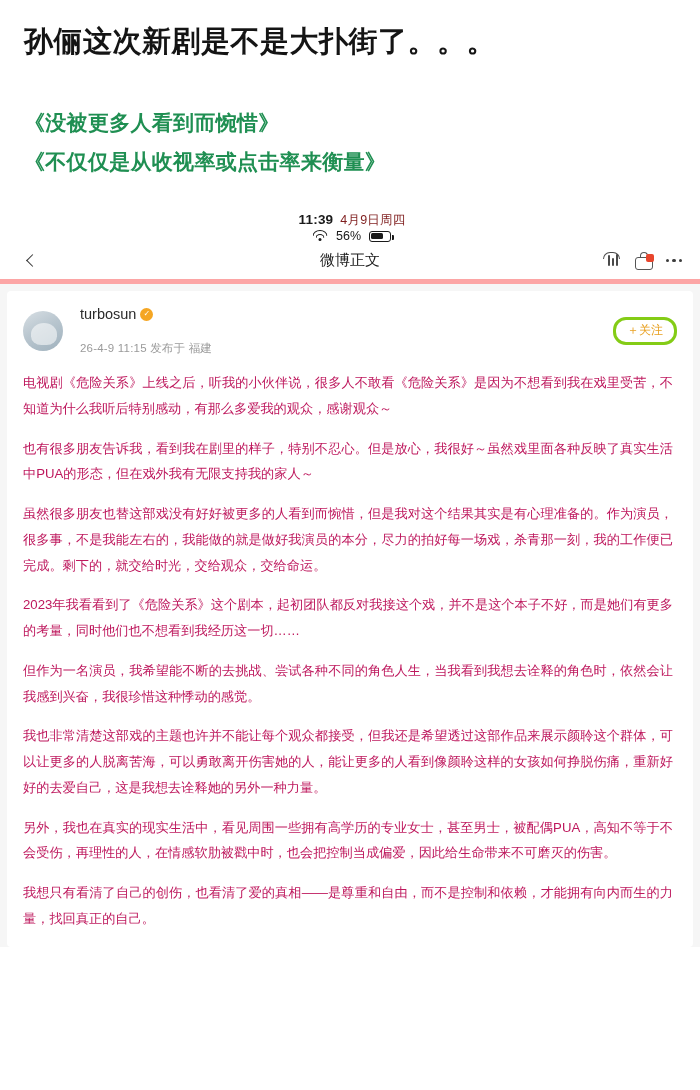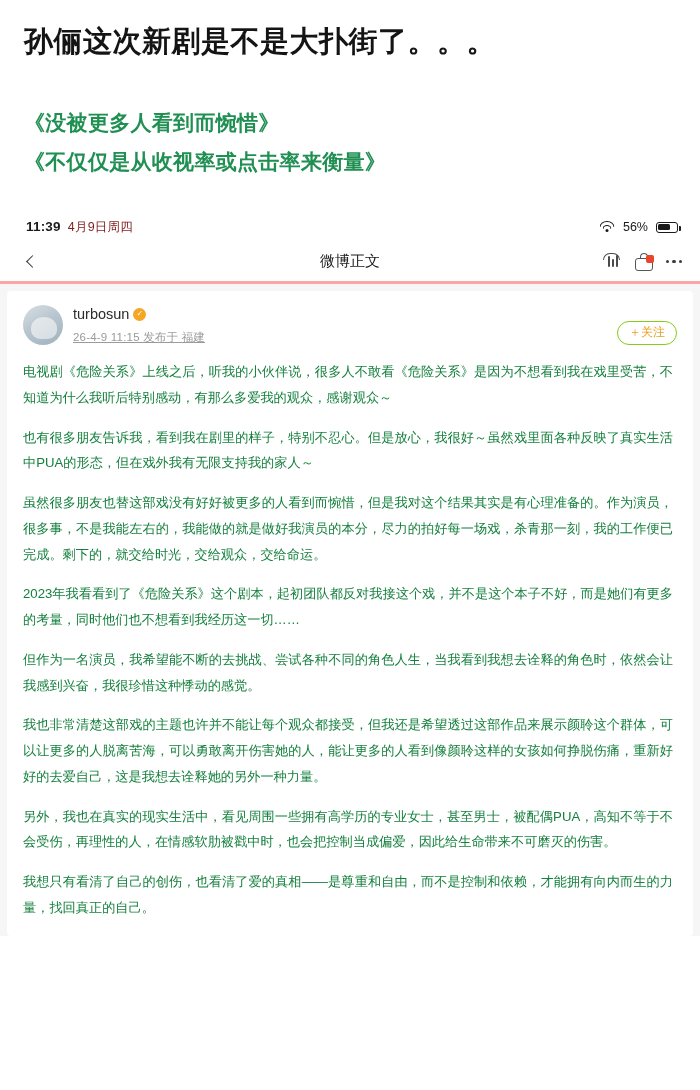--- a/index.html
+++ b/index.html
@@ -41,20 +41,21 @@
 
   
   .status-bar {
     margin-top: 34px;
     height: 30px;
     display: flex;
     align-items: center;
     justify-content: space-between;
     padding: 0 22px 0 26px;
     background: #ffffff;
+    flex-direction: column;
   }
   .status-left {
     font-size: 13px;
     color: #1a1a1a;
     font-weight: normal;
     letter-spacing: 0.2px;
     display: flex;
     align-items: baseline;
     gap: 7px;
   }
@@ -106,21 +107,21 @@
     border-radius: 1.5px;
   }
 
   
   .nav-bar {
     height: 42px;
     display: flex;
     align-items: center;
     padding: 0 18px 0 20px;
     background: #ffffff;
-    border-bottom: 3px solid #fca5a5;
+    border-bottom: 5px solid #fca5a5;
     position: relative;
   }
   .nav-back {
     width: 22px; height: 22px;
     display: flex; align-items: center; justify-content: center;
     cursor: pointer;
   }
   .nav-back span {
     display: block;
     width: 9px; height: 9px;
@@ -212,22 +213,22 @@
     padding: 7px 0 0 0;
   }
   .post-card {
     background: #ffffff;
     margin: 0 7px;
     border-radius: 4px;
     padding: 14px 16px 16px 16px;
   }
   .post-head {
     display: flex;
-    align-items: flex-end;
-    gap: 10px;
+    align-items: center;
+    gap: 17px;
   }
   .avatar {
     width: 40px; height: 40px;
     border-radius: 50%;
     flex: 0 0 40px;
     background: linear-gradient(150deg,#d8dfe4 0%, #b9c6cf 45%, #9fb1bd 100%);
     position: relative;
     overflow: hidden;
   }
   .avatar::after {
@@ -254,46 +255,45 @@
     border-radius: 50%;
     background: #f5a623;
     display: inline-flex;
     align-items: center;
     justify-content: center;
     color: #fff;
     font-size: 8px;
     line-height: 1;
   }
   .post-time {
-    margin-top: 8px;
+    margin-top: 19px;
     font-size: 11.5px;
     color: #9a9a9a;
     letter-spacing: 0.2px;
-    text-decoration: underline;
   }
   .follow-btn {
     flex: 0 0 auto;
-    border: 1px solid #84cc16;
+    border: 3px solid #84cc16;
     color: #e8a021;
     background: #fff;
     font-size: 12px;
     border-radius: 13px;
     padding: 4px 11px;
     line-height: 1.15;
     white-space: nowrap;
     cursor: pointer;
   }
 
   .post-body {
     margin-top: 14px;
   }
   .para {
     font-size: 13.2px;
     line-height: 1.95;
-    color: #15803d;
+    color: #be185d;
     margin: 0 4px 14px 0;
     text-align: justify;
     word-break: break-word;
   }
   .para:last-child { margin-bottom: 0; }
   .para.tight { margin-bottom: 14px; }
 </style>
 </head>
 <body>
 

